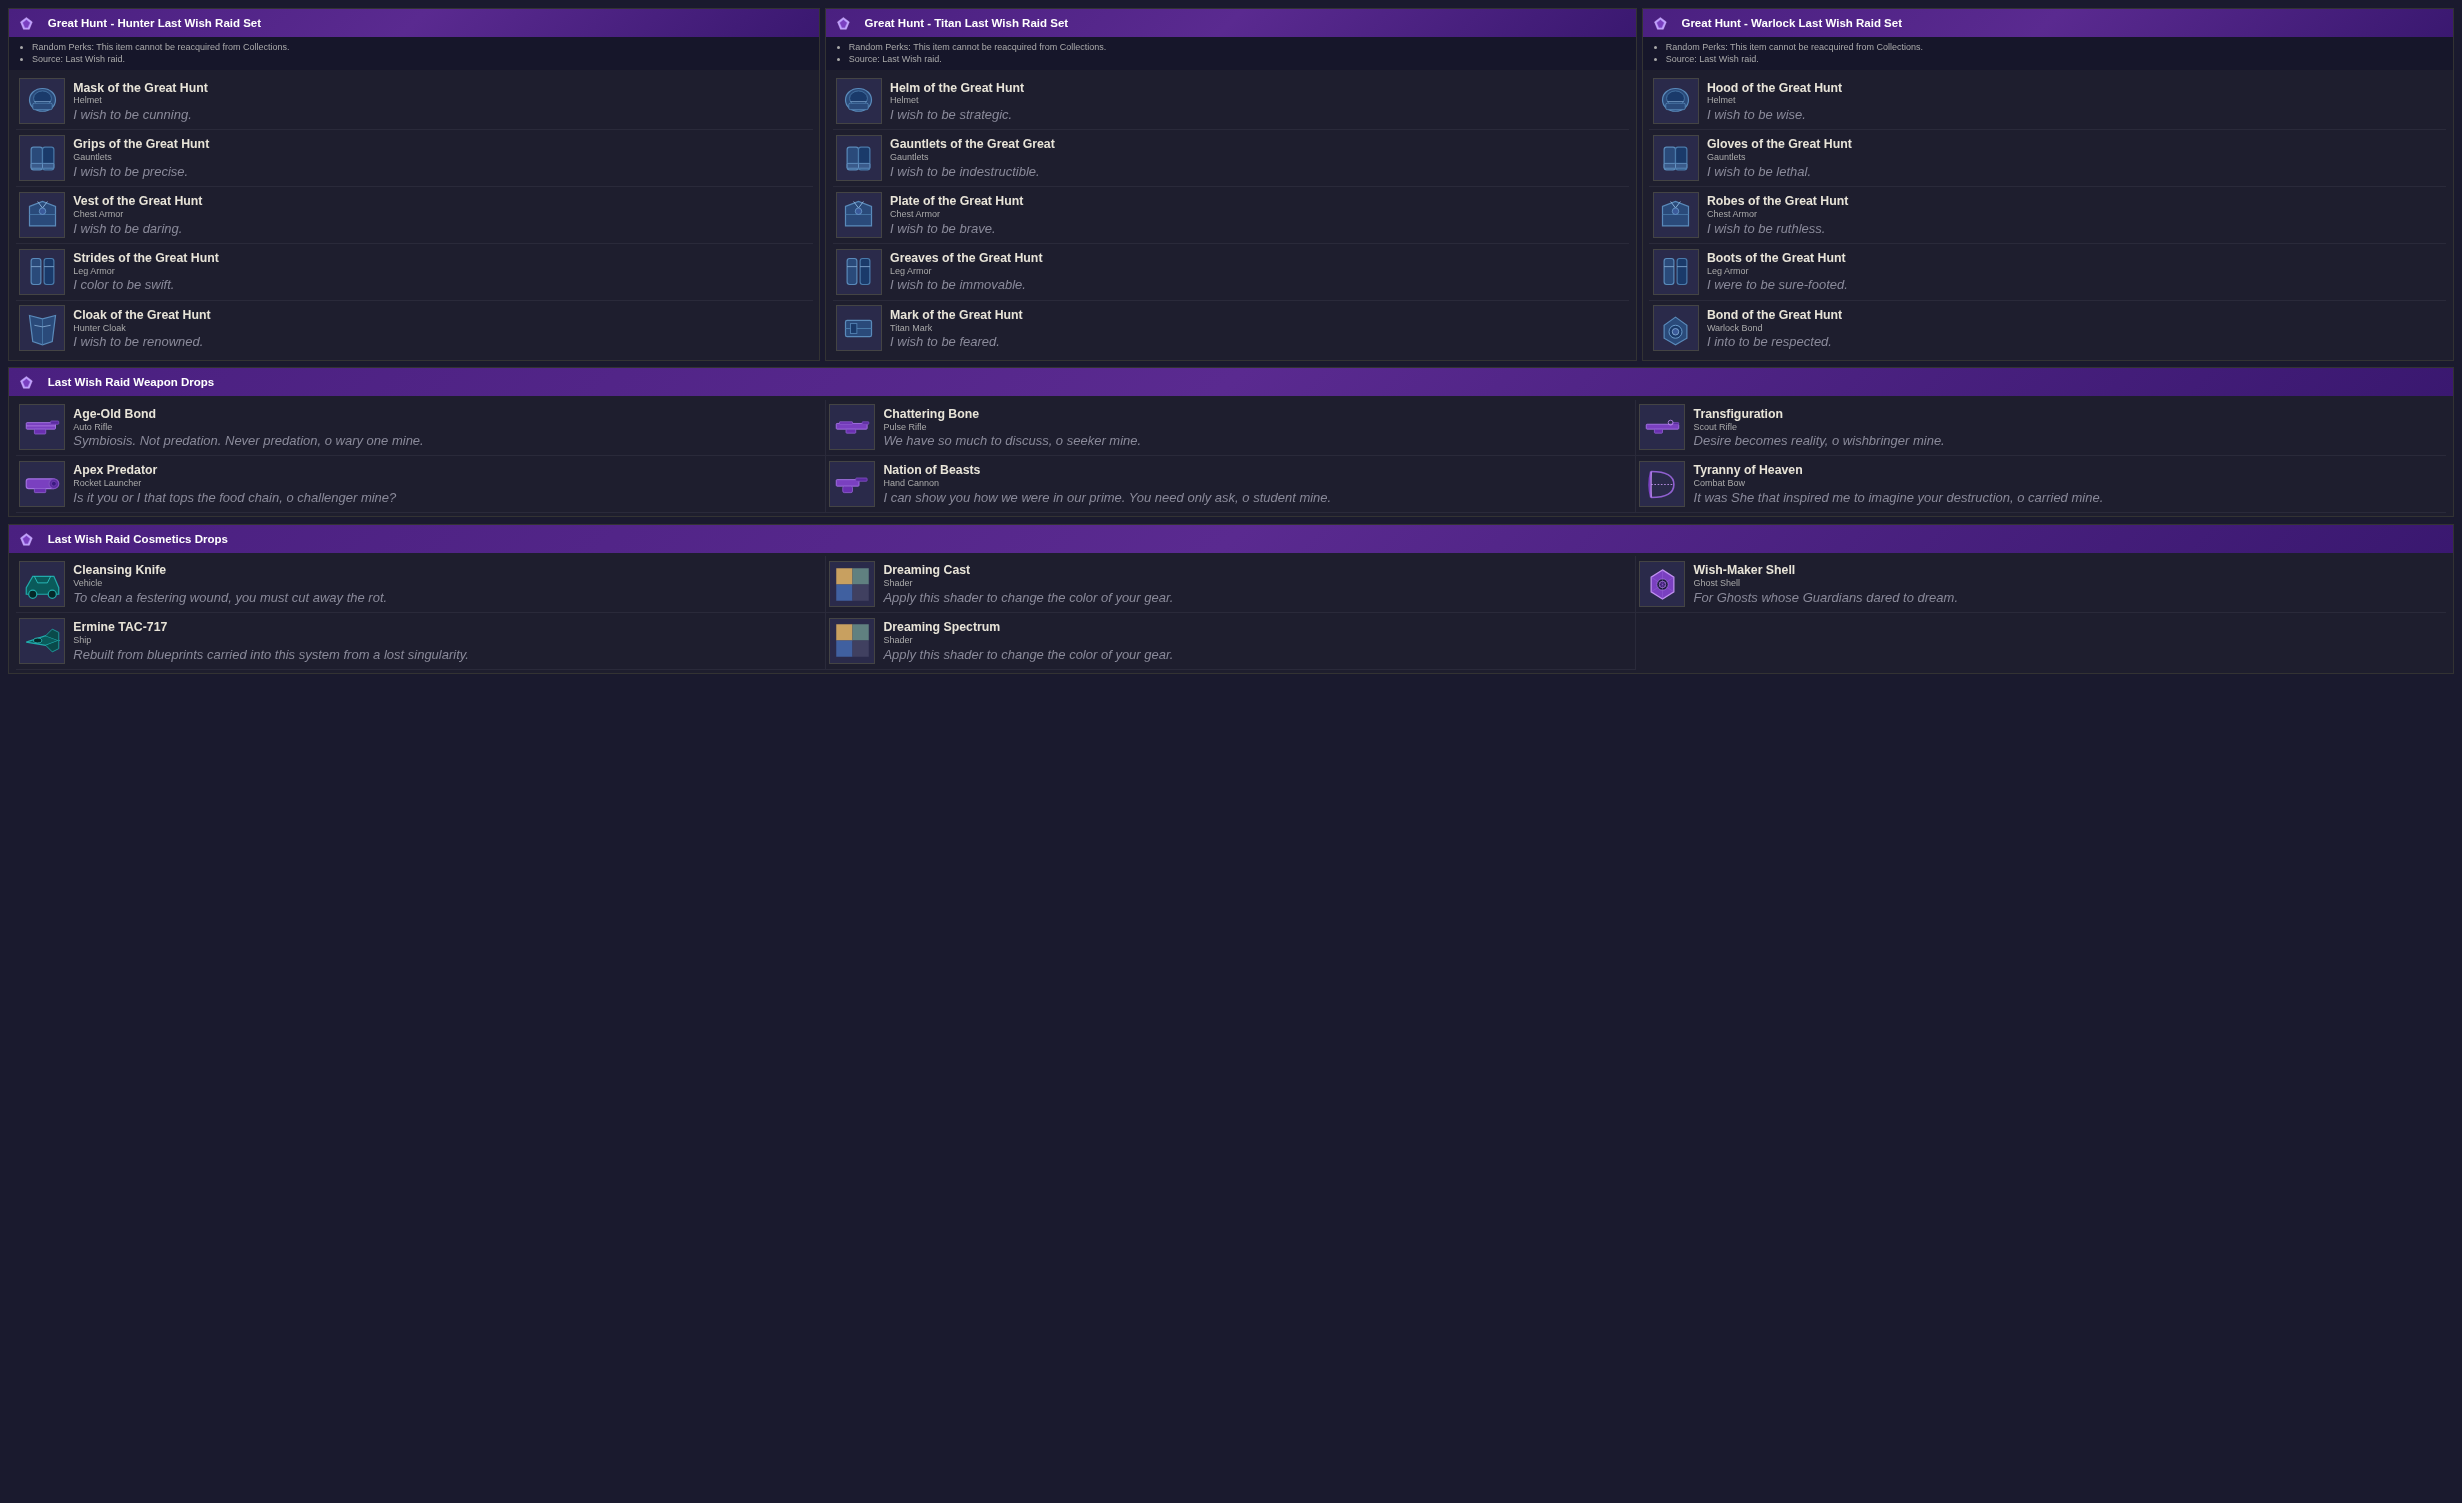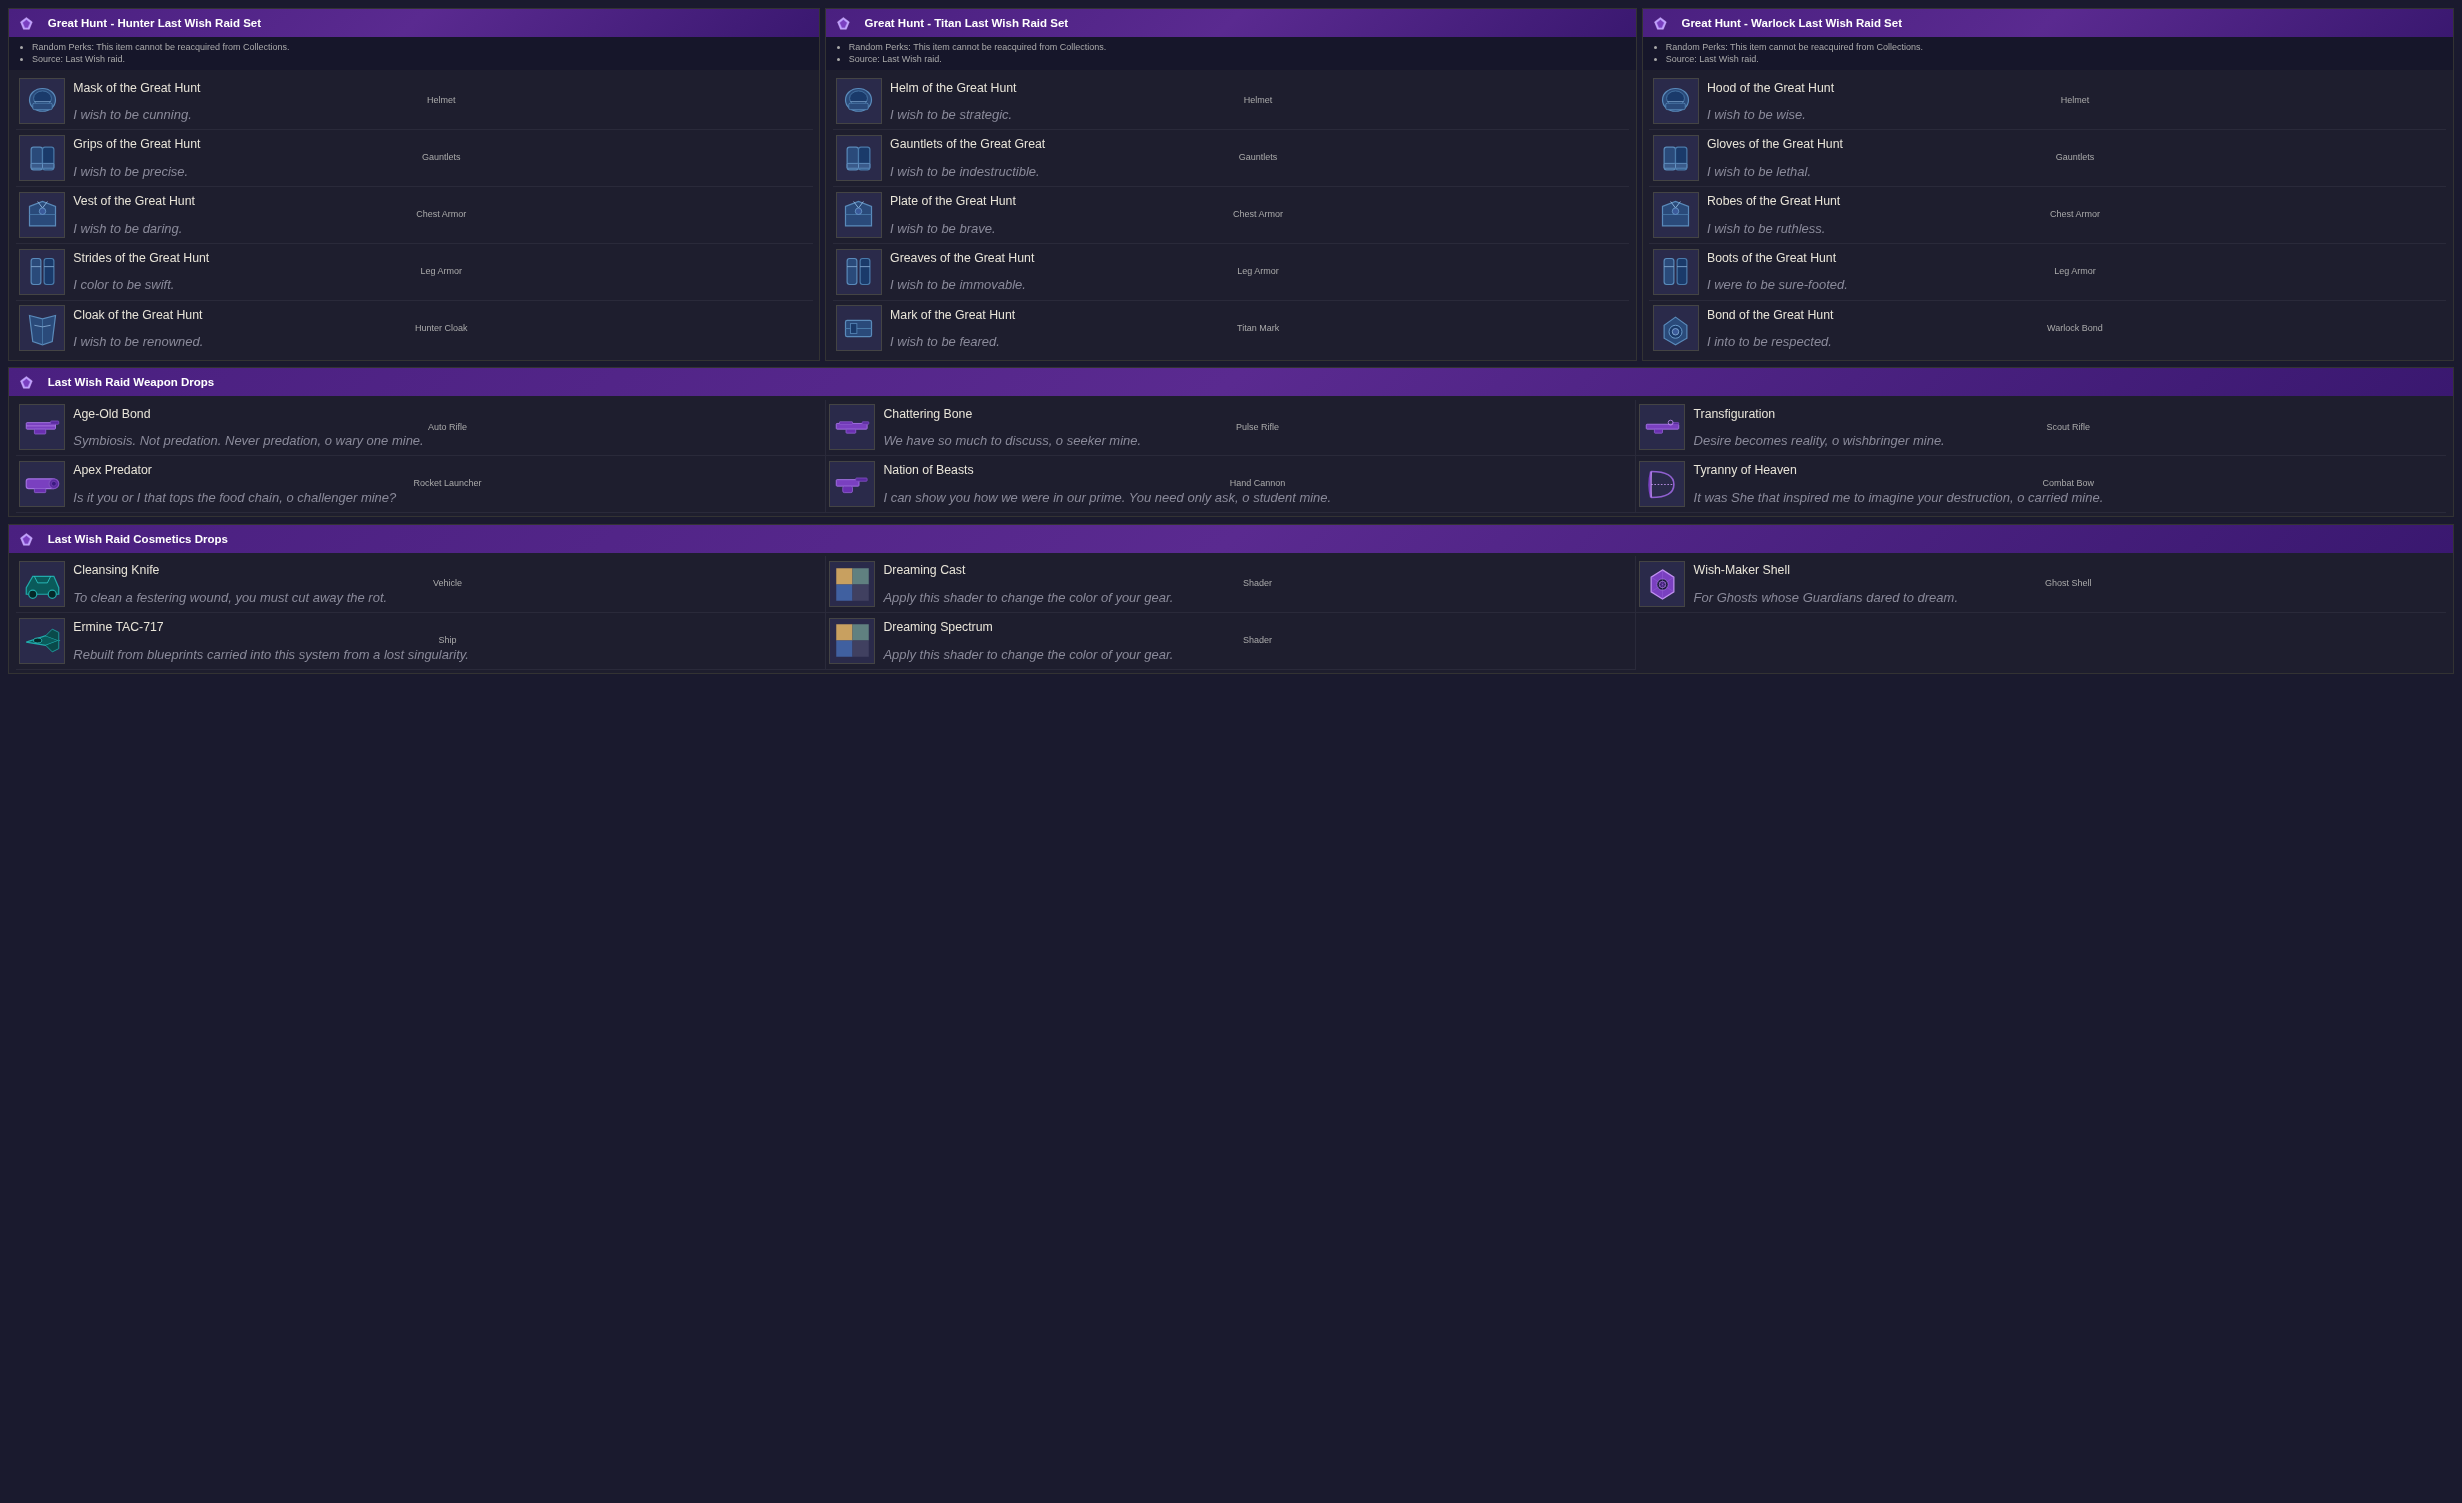--- a/index.html
+++ b/index.html
@@ -72,29 +72,28 @@
     }
     .item-icon svg {
       width: 39px;
       height: 39px;
     }
     .item-info {
       flex: 1;
     }
     .item-name {
       font-size: 12.3px;
-      font-weight: normal;
+      font-weight: bold;
       color: #e8e4d8;
       margin-bottom: 0.8px;
     }
     .item-type {
       font-size: 9px;
       color: #aaa;
       margin-bottom: 1.6px;
-      text-align: center;
     }
     .item-flavor {
       font-size: 13px;
       color: #8a8a9a;
       font-style: italic;
     }
 
     
     .wide-section {
       margin-bottom: 6.6px;

